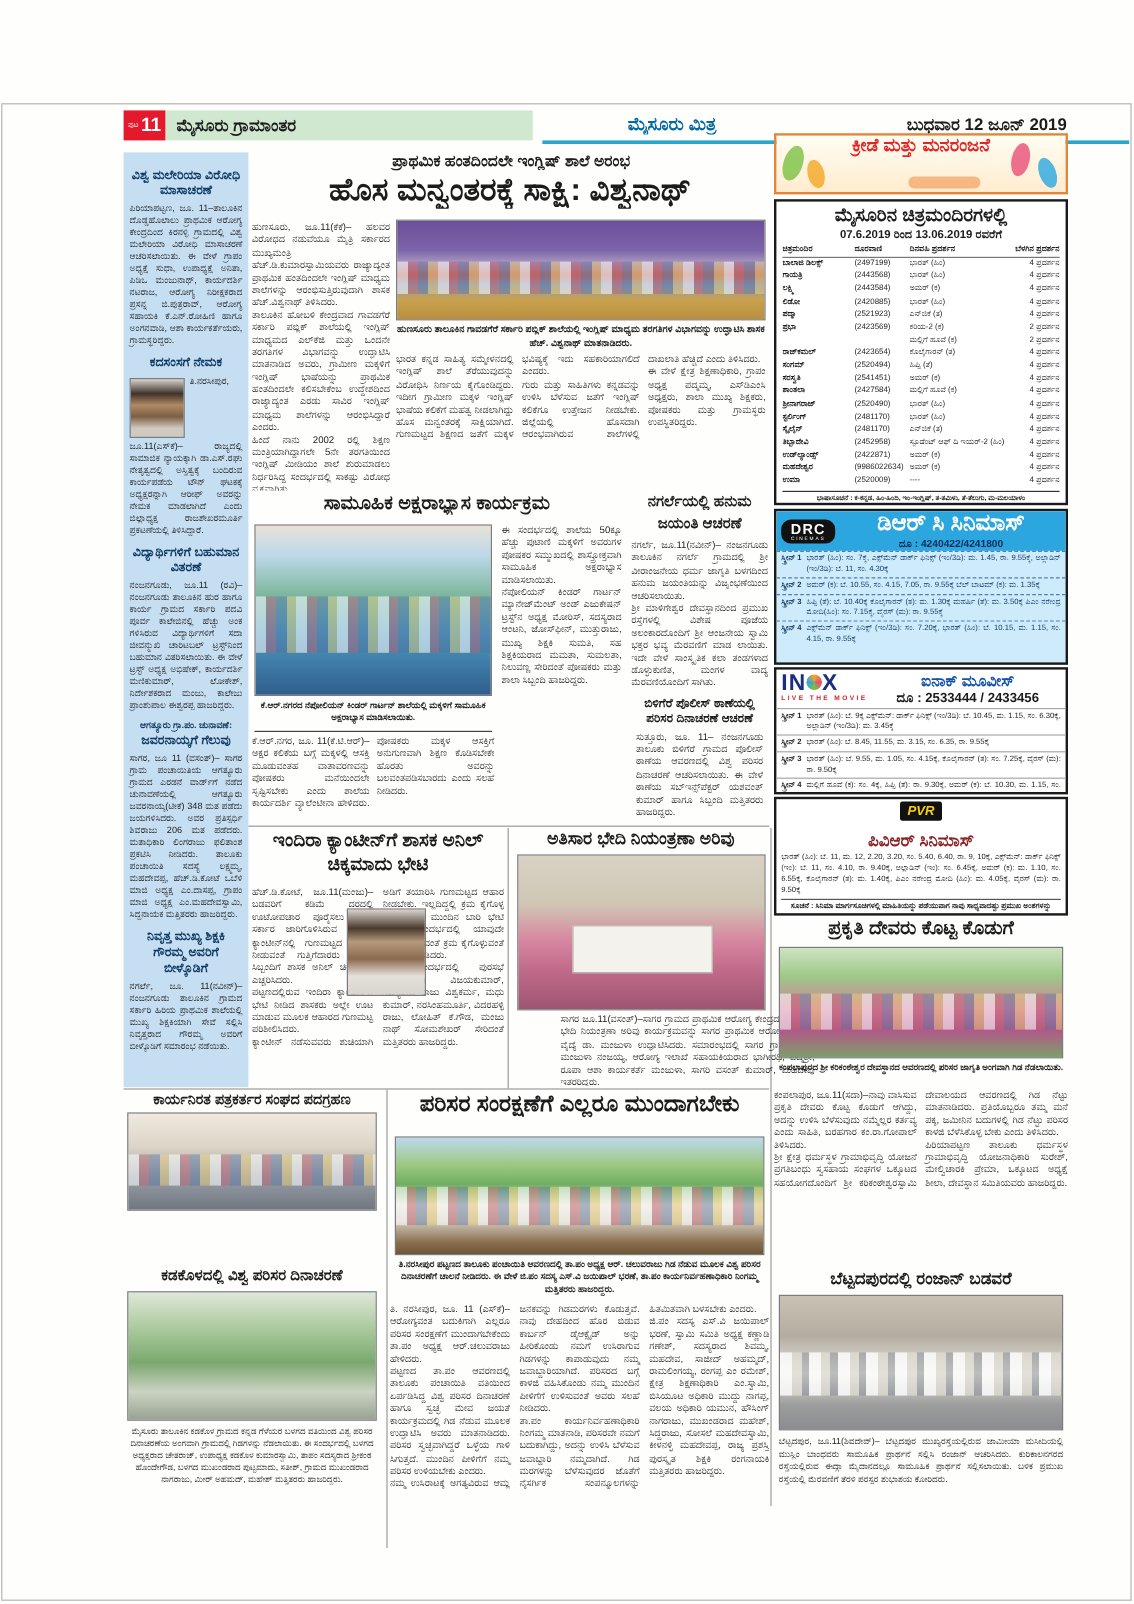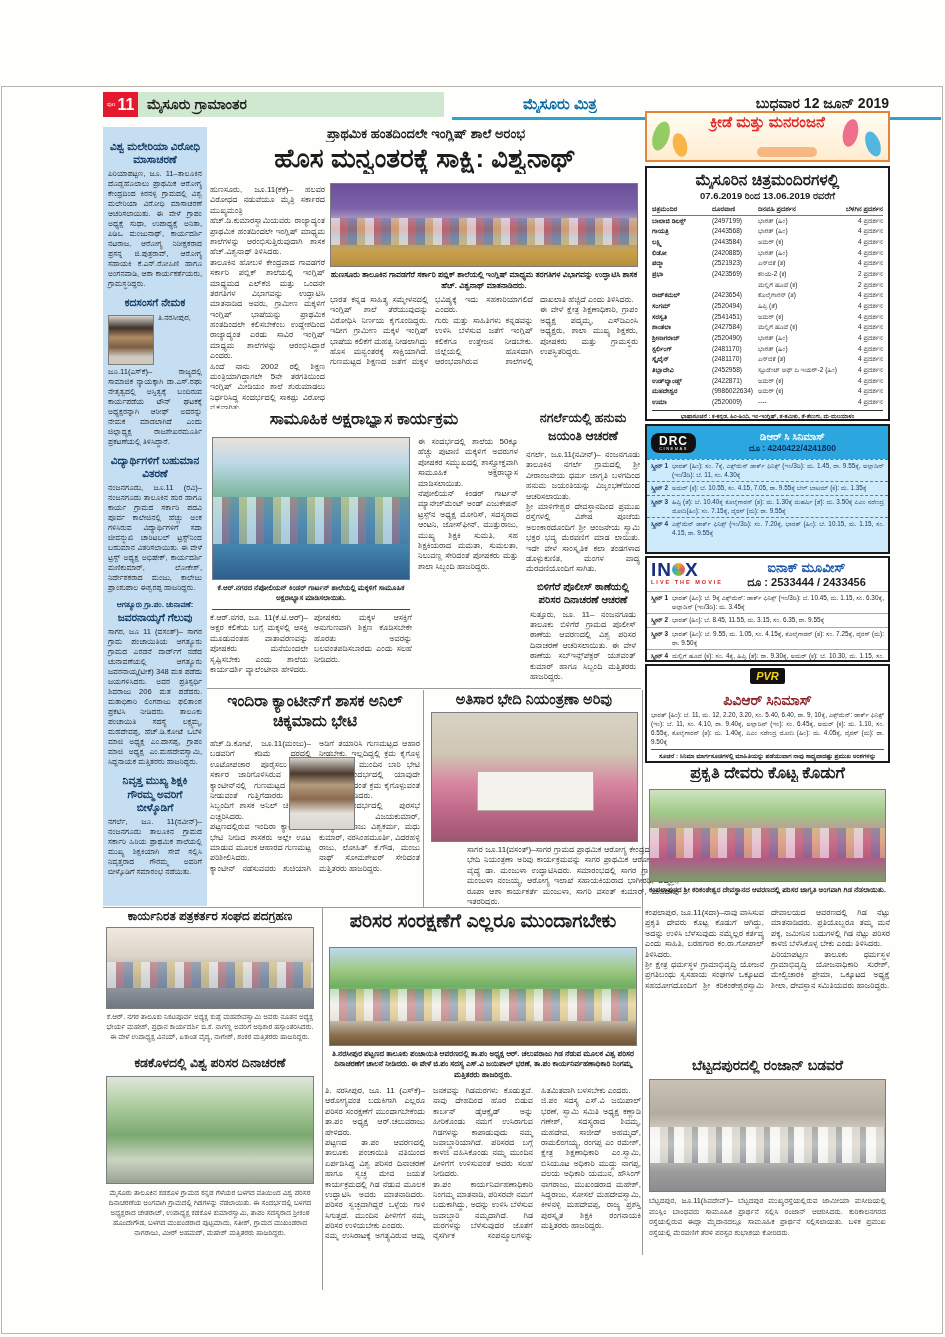--- a/index.html
+++ b/index.html
@@ -113,21 +113,21 @@
   .t-row .c4{text-align:right;overflow:hidden;white-space:nowrap;}
   .t-hdr{font-weight:bold;border-bottom:1px solid #777;}
   .thea-foot{font-size:5.8px;text-align:center;border-top:1px solid #333;margin-top:2px;padding-top:2px;font-weight:bold;overflow:hidden;white-space:nowrap;}
 
   .drc{position:absolute;left:645px;top:424px;width:245px;height:130px;border:2px solid #1a1a1a;box-sizing:border-box;background:#cdebfa;overflow:hidden;}
   .drc-hdr{height:33px;background:#2ba6df;display:flex;align-items:center;gap:5px;padding:2px 4px;box-sizing:border-box;}
   .drc-logo{background:#111;color:#fff;border-radius:8px;padding:2px 8px;text-align:center;line-height:1;}
   .drc-logo .l1{font-size:12px;font-weight:bold;letter-spacing:1px;}
   .drc-logo .l2{font-size:4px;letter-spacing:1.5px;}
   .drc-hr{flex:1;text-align:center;}
-  .drc-title{font-size:10px;font-weight:bold;color:#fff;white-space:nowrap;overflow:hidden;}
+  .drc-title{font-size:19px;font-weight:bold;color:#fff;white-space:nowrap;overflow:hidden;}
   .drc-phone{font-size:8.5px;font-weight:bold;color:#0b2d5c;white-space:nowrap;}
   .scr{display:flex;gap:4px;padding:2px 4px;font-size:6.4px;line-height:1.35;text-align:justify;}
   .scr-label{font-weight:bold;white-space:nowrap;}
   .drc .scr{color:#123a6b;border-top:1px dashed #4a7fb5;}
   .inox .scr{color:#222;border-top:1px solid #a9a9a9;}
 
   .inox{position:absolute;left:645px;top:556px;width:245px;height:106px;border:2px solid #1a1a1a;box-sizing:border-box;background:#fff;overflow:hidden;}
   .inox-hdr{display:flex;align-items:flex-start;padding:2px 4px;gap:6px;}
   .inox-logo{font-size:19px;font-weight:bold;color:#1b2f7e;letter-spacing:1px;line-height:1;white-space:nowrap;}
   .inox-o{display:inline-block;width:13px;height:13px;border-radius:50%;
@@ -226,21 +226,20 @@
   <div class="ati-head">ಅತಿಸಾರ ಭೇದಿ ನಿಯಂತ್ರಣಾ ಅರಿವು</div>
   <div class="photo" id="ph-ati">
     <div class="ban-strip"></div>
   </div>
   <div class="ati-body bodytxt">ಸಾಗರ ಜೂ.11(ವಸಂತ್)–ಸಾಗರ ಗ್ರಾಮದ ಪ್ರಾಥಮಿಕ ಆರೋಗ್ಯ ಕೇಂದ್ರದಲ್ಲಿ ಅತಿಸಾರ ಭೇದಿ ನಿಯಂತ್ರಣಾ ಅರಿವು ಕಾರ್ಯಕ್ರಮವನ್ನು ಸಾಗರ ಪ್ರಾಥಮಿಕ ಆರೋಗ್ಯ ಕೇಂದ್ರದ ವೈದ್ಯೆ ಡಾ. ಮಂಜುಳಾ ಉದ್ಘಾಟಿಸಿದರು. ಸಮಾರಂಭದಲ್ಲಿ ಸಾಗರ ಗ್ರಾಪಂ ಅಧ್ಯಕ್ಷೆ ಮಂಜುಳಾ ನಂಜಯ್ಯ, ಆರೋಗ್ಯ ಇಲಾಖೆ ಸಹಾಯಕಿಯರಾದ ಭಾಗೀರಥಿ, ಪದ್ಮಶ್ರೀ, ರೂಪಾ ಆಶಾ ಕಾರ್ಯಕರ್ತೆ ಮಂಜುಳಾ, ಸಾಗರಿ ವಸಂತ್ ಕುಮಾರ್, ಮಹದೇವು ಇತರರಿದ್ದರು.</div>
 
   <div class="pat-head">ಕಾರ್ಯನಿರತ ಪತ್ರಕರ್ತರ ಸಂಘದ ಪದಗ್ರಹಣ</div>
   <div class="photo" id="ph-pat">
     <div class="crowd"></div>
   </div>
-  <div class="pat-cap">ಕೆ.ಆರ್. ನಗರ ತಾಲೂಕು ನಿಕಟಪೂರ್ವ ಅಧ್ಯಕ್ಷ ಕುಪ್ಪೆ ಮಹದೇವಸ್ವಾಮಿ ಅವರು ನೂತನ ಅಧ್ಯಕ್ಷ ಭೇರ್ಯ ಮಹೇಶ್, ಪ್ರಧಾನ ಕಾರ್ಯದರ್ಶಿ ಬಿ.ಕೆ. ನಾಗಣ್ಣ ಅವರಿಗೆ ಅಧಿಕಾರ ಹಸ್ತಾಂತರಿಸಿದರು. ಈ ವೇಳೆ ಉಪಾಧ್ಯಕ್ಷ ವಿನಯ್, ಏಕಾಂತ ವೈದ್ಯ, ನಾಗೇಶ್, ಶಂಕರ ಮತ್ತಿತರರು ಹಾಜರಿದ್ದರು.</div>
   <div class="kad-head">ಕಡಕೊಳದಲ್ಲಿ ವಿಶ್ವ ಪರಿಸರ ದಿನಾಚರಣೆ</div>
   <div class="photo" id="ph-kad"></div>
   <div class="kad-cap">ಮೈಸೂರು ತಾಲೂಕಿನ ಕಡಕೊಳ ಗ್ರಾಮದ ಕನ್ನಡ ಗೆಳೆಯರ ಬಳಗದ ವತಿಯಿಂದ ವಿಶ್ವ ಪರಿಸರ ದಿನಾಚರಣೆಯ ಅಂಗವಾಗಿ ಗ್ರಾಮದಲ್ಲಿ ಗಿಡಗಳನ್ನು ನೆಡಲಾಯಿತು. ಈ ಸಂದರ್ಭದಲ್ಲಿ ಬಳಗದ ಅಧ್ಯಕ್ಷರಾದ ಚೇತರಾಜ್, ಉಪಾಧ್ಯಕ್ಷ ಕಡಕೊಳ ಕುಮಾರಸ್ವಾಮಿ, ತಾಪಂ ಸದಸ್ಯರಾದ ಶ್ರೀಕಂಠ ಹೊಂದೇಗೌಡ, ಬಳಗದ ಮುಖಂಡರಾದ ಪುಟ್ಟಮಾದು, ಸತೀಶ್, ಗ್ರಾಮದ ಮುಖಂಡರಾದ ನಾಗರಾಜು, ಮೀರ್ ಅಹಮದ್, ಮಹೇಶ್ ಮತ್ತಿತರರು ಹಾಜರಿದ್ದರು.</div>
 
   <div class="par-head">ಪರಿಸರ ಸಂರಕ್ಷಣೆಗೆ ಎಲ್ಲರೂ ಮುಂದಾಗಬೇಕು</div>
   <div class="photo" id="ph-par">
     <div class="crowd"></div>
   </div>
   <div class="par-cap">ತಿ.ನರಸೀಪುರ ಪಟ್ಟಣದ ತಾಲೂಕು ಪಂಚಾಯಿತಿ ಆವರಣದಲ್ಲಿ ತಾ.ಪಂ ಅಧ್ಯಕ್ಷ ಆರ್. ಚಲುವರಾಜು ಗಿಡ ನೆಡುವ ಮೂಲಕ ವಿಶ್ವ ಪರಿಸರ ದಿನಾಚರಣೆಗೆ ಚಾಲನೆ ನೀಡಿದರು. ಈ ವೇಳೆ ಜಿ.ಪಂ ಸದಸ್ಯ ಎಸ್.ವಿ ಜಯಿಪಾಲ್ ಭರಣೆ, ತಾ.ಪಂ ಕಾರ್ಯನಿರ್ವಹಣಾಧಿಕಾರಿ ನಿಂಗಮ್ಮ ಮತ್ತಿತರರು ಹಾಜರಿದ್ದರು.</div>
   <div class="par-cols bodytxt">ತಿ. ನರಸೀಪುರ, ಜೂ. 11 (ಎಸ್‌ಕೆ)– ಆರೋಗ್ಯವಂತ ಬದುಕಿಗಾಗಿ ಎಲ್ಲರೂ ಪರಿಸರ ಸಂರಕ್ಷಣೆಗೆ ಮುಂದಾಗಬೇಕೆಂದು ತಾ.ಪಂ ಅಧ್ಯಕ್ಷ ಆರ್.ಚಲುವರಾಜು ಹೇಳಿದರು.

